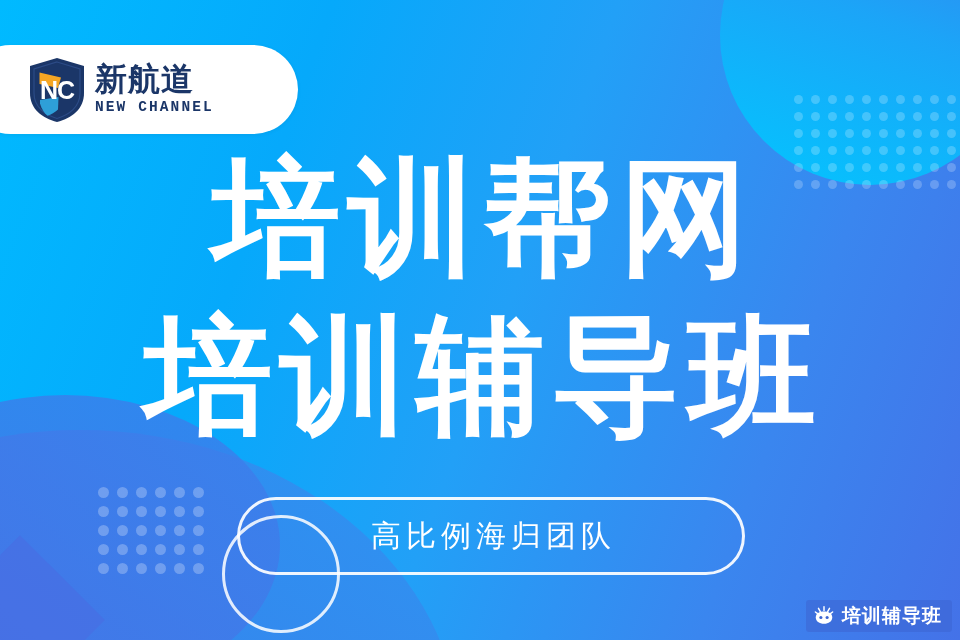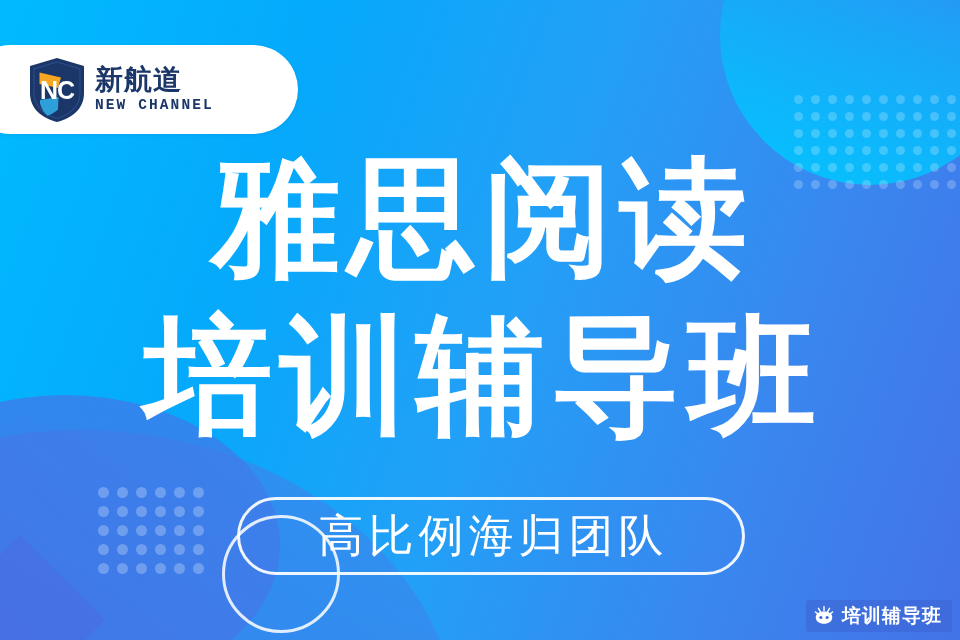--- a/index.html
+++ b/index.html
@@ -63,21 +63,21 @@
     background:#ffffff;
     border-radius:46px;
     display:flex; align-items:center;
     padding-left:62px;
     box-shadow:0 1px 4px rgba(0,0,0,.06);
   }
   #logo-shield{ width:58px; height:66px; flex:0 0 auto; }
   #logo-wordmark{ margin-left:9px; display:flex; flex-direction:column; justify-content:center; }
   #logo-cn{
     font-family:"Liberation Sans","DejaVu Sans",sans-serif;
-    font-size:28px; font-weight:700; color:#1b3668;
+    font-size:32px; font-weight:700; color:#1b3668;
     letter-spacing:1px; line-height:1.06;
   }
   #logo-en{
     font-family:Liberation Mono, monospace;
     font-size:14.5px; font-weight:700; color:#1b3668;
     letter-spacing:2.1px; line-height:1.2; margin-top:2px;
   }
 
   
   #headline{
@@ -100,21 +100,21 @@
     position:absolute;
     left:237px; top:497px;
     width:508px; height:78px;
     border:3px solid rgba(255,255,255,.92);
     border-radius:39px;
     display:flex; align-items:center; justify-content:center;
   }
   #subtitle-text{
     color:#ffffff;
     font-family:"Liberation Sans","DejaVu Sans",sans-serif;
-    font-size:45px; font-weight:400;
+    font-size:30px; font-weight:400;
     letter-spacing:5px; text-indent:5px;
     white-space:nowrap;
   }
 
   
   #watermark{
     position:absolute;
     right:8px; bottom:8px;
     height:32px;
     display:flex; align-items:center;
@@ -267,21 +267,21 @@
       <path d="M12 43 L30.5 40 L30 52.5 C27 55.5 23 57.5 19.5 58.8 C16 56 13.5 51.5 12 46.5 Z" fill="#2e9fd8"></path>
       <text x="29" y="42" text-anchor="middle" font-family="Liberation Sans, sans-serif" font-size="25" font-weight="700" fill="#ffffff" letter-spacing="-1">NC</text>
     </svg>
     <div id="logo-wordmark">
       <div id="logo-cn">新航道</div>
       <div id="logo-en">NEW CHANNEL</div>
     </div>
   </div>
 
   <div id="headline">
-    <div class="title-line" id="title-line-1">雅思阅读</div>
+    <div class="title-line" id="title-line-1">培训帮网</div>
     <div class="title-line" id="title-line-2">培训辅导班</div>
   </div>
 
   <div id="subtitle-pill">
     <span id="subtitle-text">高比例海归团队</span>
   </div>
 
   <div id="watermark">
     <svg id="watermark-icon" viewBox="0 0 24 24">
       <g stroke="#ffffff" stroke-width="1.6" stroke-linecap="round">

